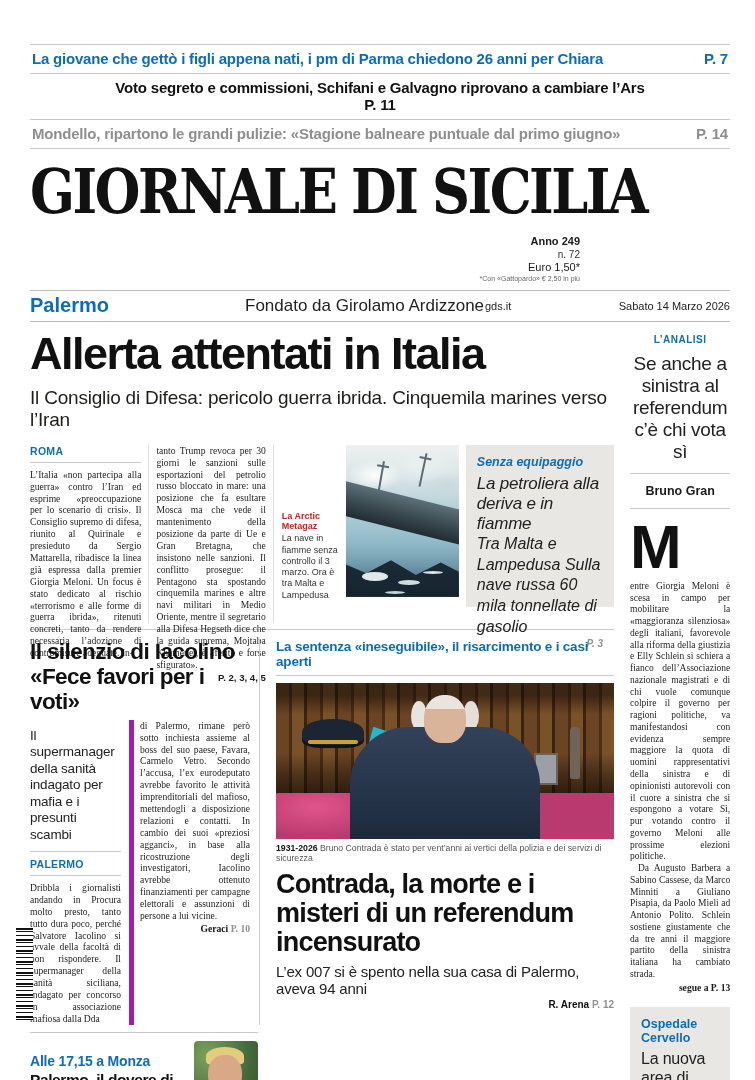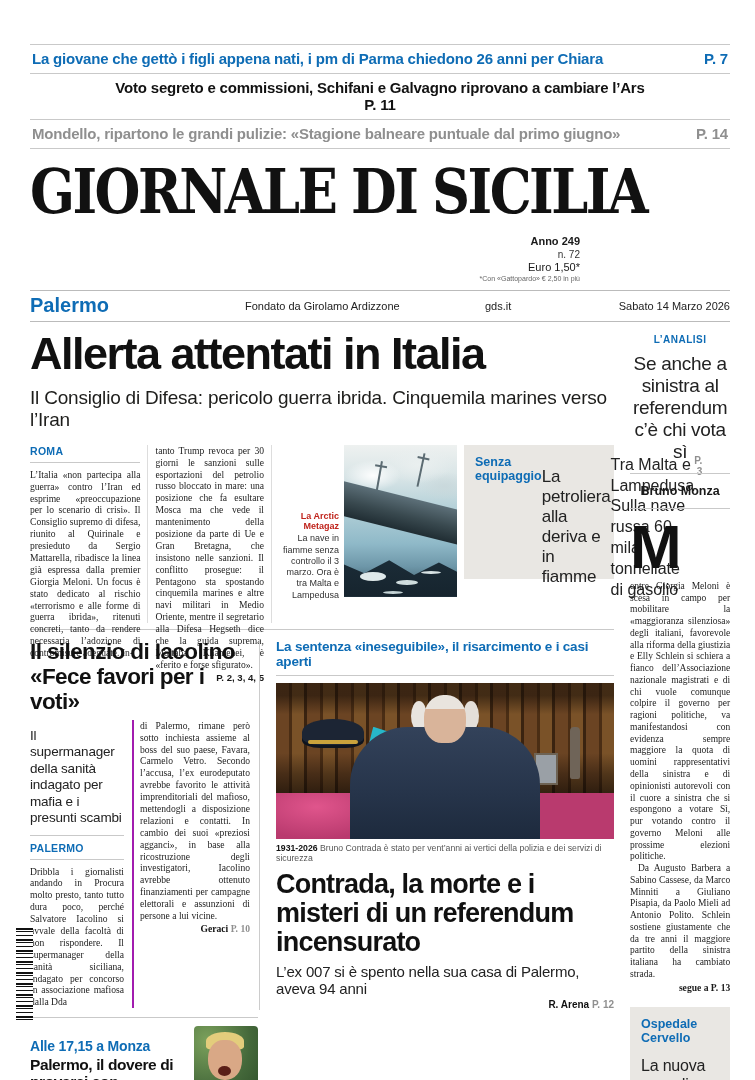--- a/index.html
+++ b/index.html
@@ -21,63 +21,63 @@
   .logo-box { width:92px; height:70px; background:#e8111c; display:flex; flex-direction:column; align-items:center; justify-content:center; gap:2px; flex:none; }
   .edition { text-align:right; padding-right:150px; margin-top:2px; line-height:1.25; }
   .edition .e1 { font-size:11px; font-weight:bold; }
   .edition .e2 { font-size:10px; color:#333; }
   .edition .e3 { font-size:11px; }
   .edition .e4 { font-size:7px; color:#666; }
 
   
   .dateline { margin-top:6px; border-top:1px solid #bbb; border-bottom:1px solid #bbb; display:flex; align-items:center; height:32px; }
   .dateline .city { color:#0e6cb5; font-weight:bold; font-size:20px; width:215px; }
-  .dateline .founded { font-size:11px; color:#222; width:240px; }
+  .dateline .founded { font-size:17px; color:#222; width:240px; }
   .dateline .site { font-size:11px; color:#222; width:130px; }
   .dateline .ddate { font-size:11px; color:#222; flex:1; text-align:right; }
 
   
   .content-row { display:flex; margin-top:8px; }
   .main-left { width:584px; }
   .v-divider { width:1px; background:#ccc; margin:0 7px; }
   .rail { flex:1; }
 
   h1.lead-head { font-size:45px; line-height:48px; letter-spacing:-1.5px; font-weight:bold; color:#111; }
   .lead-deck { font-size:19px; color:#1d1d1b; font-weight:400; letter-spacing:-0.2px; margin-top:9px; padding-bottom:10px; }
 
   .lead-cols { display:flex; margin-top:4px; height:178px; }
   .kicker { color:#0e6cb5; font-weight:bold; font-size:10.5px; letter-spacing:0.3px; }
   .krule { border-bottom:1px solid #c9c9c9; margin:5px 0 6px 0; }
   .serif { font-family:"Liberation Serif", serif; font-size:9.6px; line-height:1.24; text-align:justify; color:#1d1d1d; }
   .lcol1 { width:121px; padding-right:7px; border-right:1px solid #ddd; }
   .lcol2 { width:126px; padding:0 7px; border-right:1px solid #ddd; }
   .pageref { font-weight:bold; font-size:9.6px; text-align:right; font-family:Liberation Sans, sans-serif; margin-top:1px; }
-  .photo-block { width:192px; padding:0 7px 0 8px; display:flex;text-align:right; }
+  .photo-block { width:192px; padding:0 7px 0 8px; display:flex; }
   .tanker-cap { width:68px; display:flex; flex-direction:column; justify-content:flex-end; padding-right:5px; padding-bottom:22px; }
   .cap-title { color:#c0241c; font-weight:bold; font-size:9px; line-height:1.2; }
   .cap-text { font-size:9px; line-height:1.25; color:#333; margin-top:1px; }
 
   
   .tanker { width:113px; height:152px; position:relative; overflow:hidden; background:linear-gradient(180deg,#eef1f0 0%,#d7e4e6 22%,#aecdd6 45%,#8fb9c8 65%,#6d96a8 80%,#324a56 100%); flex:none; }
   .smoke { position:absolute; top:-8px; left:-10px; width:130px; height:70px; background:radial-gradient(ellipse 40px 22px at 30% 55%, rgba(255,255,255,.95), rgba(255,255,255,0) 70%), radial-gradient(ellipse 50px 26px at 65% 40%, rgba(235,240,240,.9), rgba(255,255,255,0) 70%), radial-gradient(ellipse 36px 20px at 85% 70%, rgba(200,215,218,.8), rgba(255,255,255,0) 70%); }
   .hull { position:absolute; top:52px; left:-14px; width:150px; height:34px; background:linear-gradient(180deg,#5d7079,#39494f 55%,#202d33); transform:rotate(14deg); border-radius:3px; }
   .mast { position:absolute; width:2px; height:34px; background:#5b6b72; }
   .mast.m1 { top:16px; left:34px; transform:rotate(10deg); }
   .mast.m2 { top:8px; left:76px; transform:rotate(12deg); }
   .mast .arm { position:absolute; top:4px; left:-5px; width:12px; height:2px; background:#5b6b72; }
   .sea { position:absolute; bottom:0; left:0; width:100%; height:52px; background:linear-gradient(180deg,#1d2f3a,#16242e); clip-path:polygon(0 38%,18% 55%,40% 30%,62% 58%,84% 34%,100% 52%,100% 100%,0 100%); }
   .foam { position:absolute; bottom:16px; left:16px; width:26px; height:9px; border-radius:50%; background:#dfe9ea; box-shadow:34px 6px 0 -2px #cfdcdd, 58px -4px 0 -3px #d8e3e4, 20px 16px 0 -3px #c4d3d5; }
 
   
   .gbox { background:#e9e7e3; padding:10px 11px; }
   .gbox .bk { color:#0e6cb5; font-weight:bold; font-size:12.5px; }
-  .gbox .bt { font-size:17px; line-height:1.18; font-weight:400; color:#222; letter-spacing:-0.2px; margin-top:12px; }
+  .gbox .bt { font-size:17px; line-height:1.18; font-weight:400; color:#222; letter-spacing:-0.2px; margin-top:5px; }
   .gbox .bx { font-size:16px; line-height:1.3; color:#222; }
   .gbox .bp { text-align:right; font-size:10px; font-weight:bold; color:#8f8f8f; }
-  .box-lead { width:150px; height:134px; display:flex; flex-direction:row; }
+  .box-lead { width:150px; height:162px; display:flex; flex-direction:column;font-style:italic; }
   .box-lead .sp { flex:1; }
 
   .hrule { border-bottom:1px solid #c9c9c9; }
 
   
   .band2 { display:flex; margin-top:9px; }
   .iacolino { width:228px; }
   .iac-head { font-size:22.5px; line-height:25px; font-weight:bold; letter-spacing:-0.6px; color:#111; }
   .standfirst { font-size:13.5px; line-height:1.22; color:#222; font-weight:400; margin-top:8px; letter-spacing:-0.2px; }
   .iac-cols { display:flex; margin-top:2px; }
@@ -225,21 +225,21 @@
           <div class="bp">P. 3</div>
         </div>
       </div>
 
       <div class="hrule" style="margin-top:6px"></div>
 
       <div class="band2">
         <div class="iacolino">
           <h2 class="iac-head">Il silenzio di Iacolino «Fece favori per i voti»</h2>
           <div class="iac-cols" style="margin-top:6px">
-            <div class="iac-left-col" style="border-right:2px solid #a21caf; padding-right:8px;">
+            <div class="iac-left-col" style="border-right:5px solid #a21caf; padding-right:8px;">
               <div class="standfirst">Il supermanager della sanità indagato per mafia e i presunti scambi</div>
               <div class="krule" style="margin-top:8px"></div>
               <div class="kicker">PALERMO</div>
               <div class="krule"></div>
               <div class="serif">Dribbla i giornalisti andando in Procura molto presto, tanto tutto dura poco, perché Salvatore Iacolino si avvale della facoltà di non rispondere. Il supermanager della sanità siciliana, indagato per concorso in associazione mafiosa dalla Dda</div>
             </div>
             <div class="iac-c2" style="width:116px">
               <div class="serif">di Palermo, rimane però sotto inchiesta assieme al boss del suo paese, Favara, Carmelo Vetro. Secondo l’accusa, l’ex eurodeputato avrebbe favorito le attività imprenditoriali del mafioso, mettendogli a disposizione relazioni e contatti. In cambio dei suoi «preziosi agganci», in base alla ricostruzione degli investigatori, Iacolino avrebbe ottenuto finanziamenti per campagne elettorali e assunzioni di persone a lui vicine.</div>
               <div class="byline"><b>Geraci</b> <span class="pg">P. 10</span></div>
             </div>
@@ -288,21 +288,21 @@
         </div>
       </div>
     </div>
 
     <div class="v-divider"></div>
 
     <div class="rail">
       <div class="ank">L’ANALISI</div>
       <div class="atitle">Se anche a sinistra al referendum c’è chi vota sì</div>
       <div class="rule"></div>
-      <div class="aby">Bruno Monza</div>
+      <div class="aby">Bruno Gran</div>
       <div class="rule"></div>
       <div class="dropcap">M</div>
       <div class="serif">entre Giorgia Meloni è scesa in campo per mobilitare la «maggioranza silenziosa» degli italiani, favorevole alla riforma della giustizia e Elly Schlein si schiera a fianco dell’Associazione nazionale magistrati e di chi vuole comunque colpire il governo per ragioni politiche, va manifestandosi con evidenza sempre maggiore la quota di uomini rappresentativi della sinistra e di opinionisti autorevoli con il cuore a sinistra che si espongono a votare Sì, pur votando contro il governo Meloni alle prossime elezioni politiche.</div>
       <div class="serif">Da Augusto Barbera a Sabino Cassese, da Marco Minniti a Giuliano Pisapia, da Paolo Mieli ad Antonio Polito. Schlein sostiene giustamente che da tre anni il maggiore partito della sinistra italiana ha cambiato strada.</div>
       <div class="segue">segue a P. 13</div>
 
       <div class="gbox box-cervello">
         <div class="bk">Ospedale Cervello</div>
         <div class="bt">La nuova area di emergenza</div>
 

